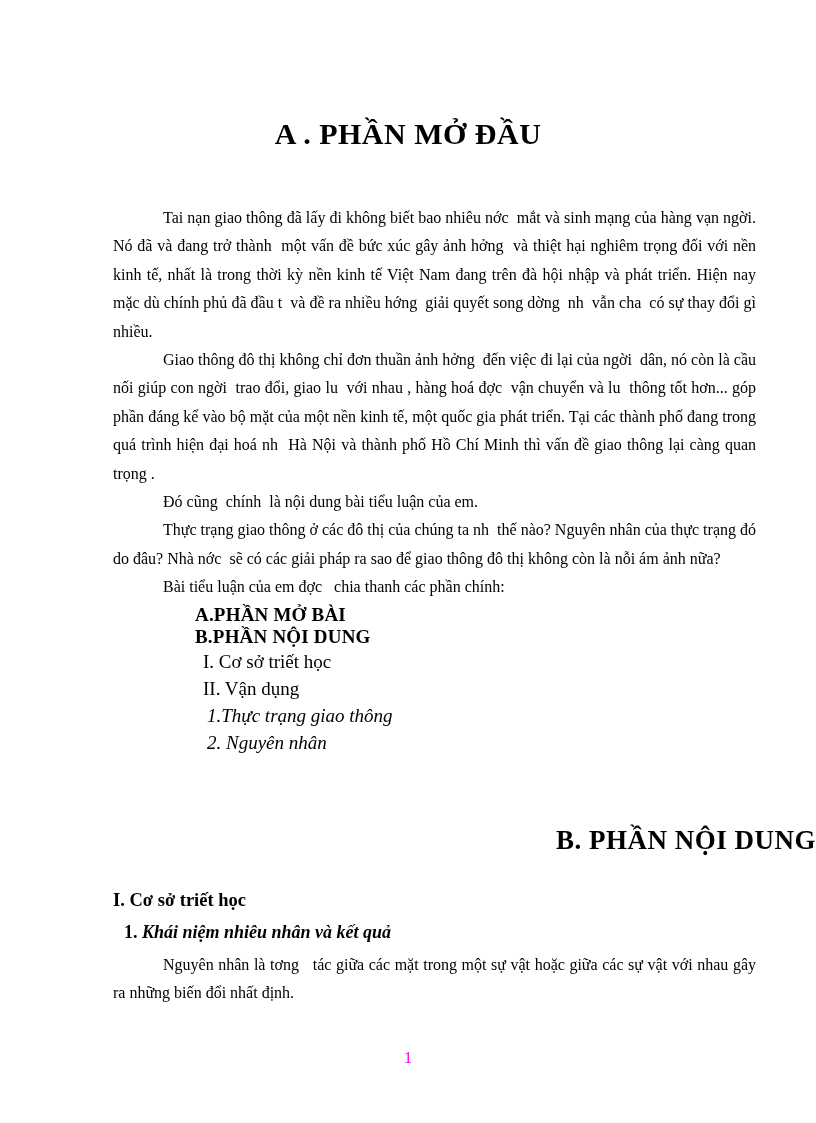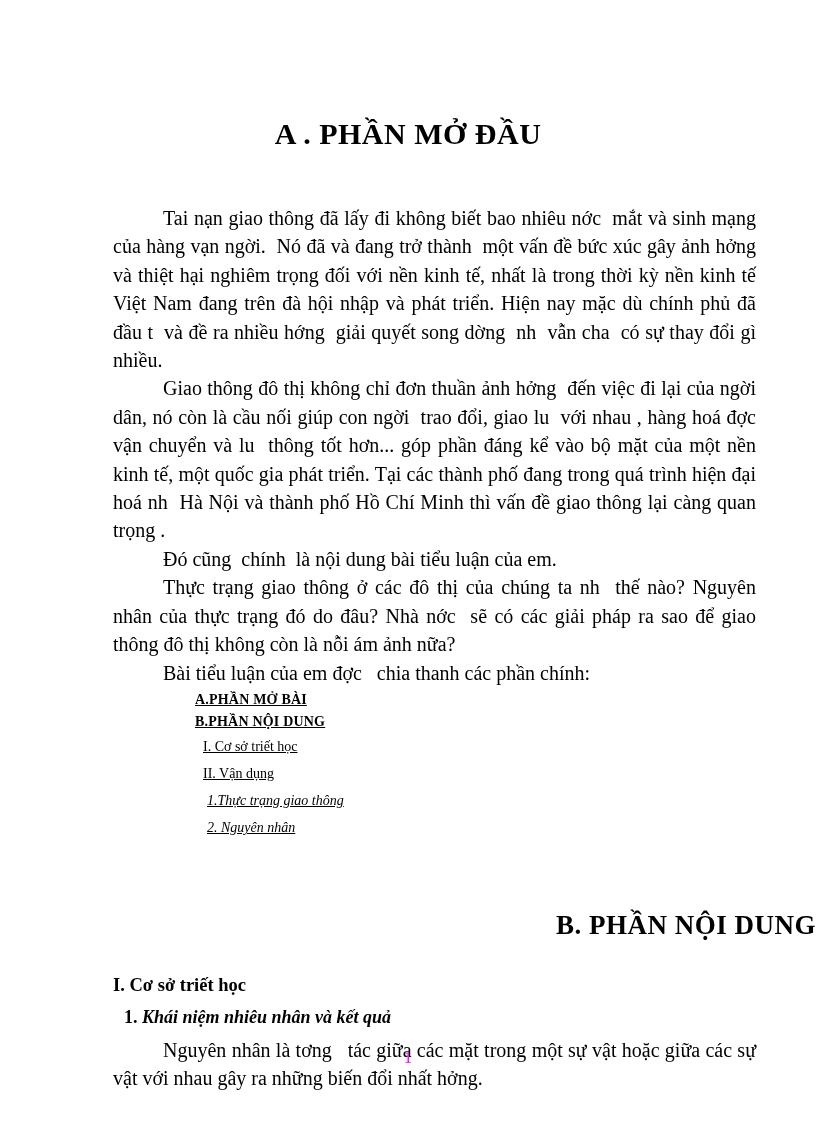--- a/index.html
+++ b/index.html
@@ -24,30 +24,29 @@
     text-align: center;
     font-size: 30px;
     font-weight: bold;
     letter-spacing: 0.5px;
   }
   .body-text {
     margin: 53px 60px 0 113px;
   }
   .para {
     margin: 0;
-    font-size: 20px;
+    font-size: 16px;
     line-height: 28.4px;
     text-align: justify;
     text-indent: 50px;
     white-space: pre-wrap;
   }
   .outline {
     margin: 2px 0 0 195px;
-    font-size: 14px;
-    text-decoration: underline;
+    font-size: 19px;
   }
   .outline-item { white-space: pre-wrap; }
   .outline-item.lvl-a {
     font-weight: bold;
     line-height: 22px;
     letter-spacing: 0.2px;
   }
   .outline-item.lvl-roman {
     line-height: 27px;
     padding-left: 8px;
@@ -113,18 +112,18 @@
     <div class="outline-item lvl-num">2. Nguyên nhân</div>
   </div>
 
   <h2 class="section-b-heading">B. PHẦN NỘI DUNG</h2>
 
   <h3 class="section-i-heading">I. Cơ sở triết học</h3>
 
   <h4 class="subsection-heading"><span class="sub-num">1.</span><span class="sub-title"> Khái niệm nhiêu nhân và kết quả</span></h4>
 
   <div class="body-text" style="margin-top: 8px;">
-    <p class="para">Nguyên nhân là tơng   tác giữa các mặt trong một sự vật hoặc giữa các sự vật với nhau gây ra những biến đổi nhất hởng.</p>
+    <p class="para">Nguyên nhân là tơng   tác giữa các mặt trong một sự vật hoặc giữa các sự vật với nhau gây ra những biến đổi nhất định.</p>
   </div>
 
   <div class="page-number">1</div>
 
 </div>
 
 </body></html>

